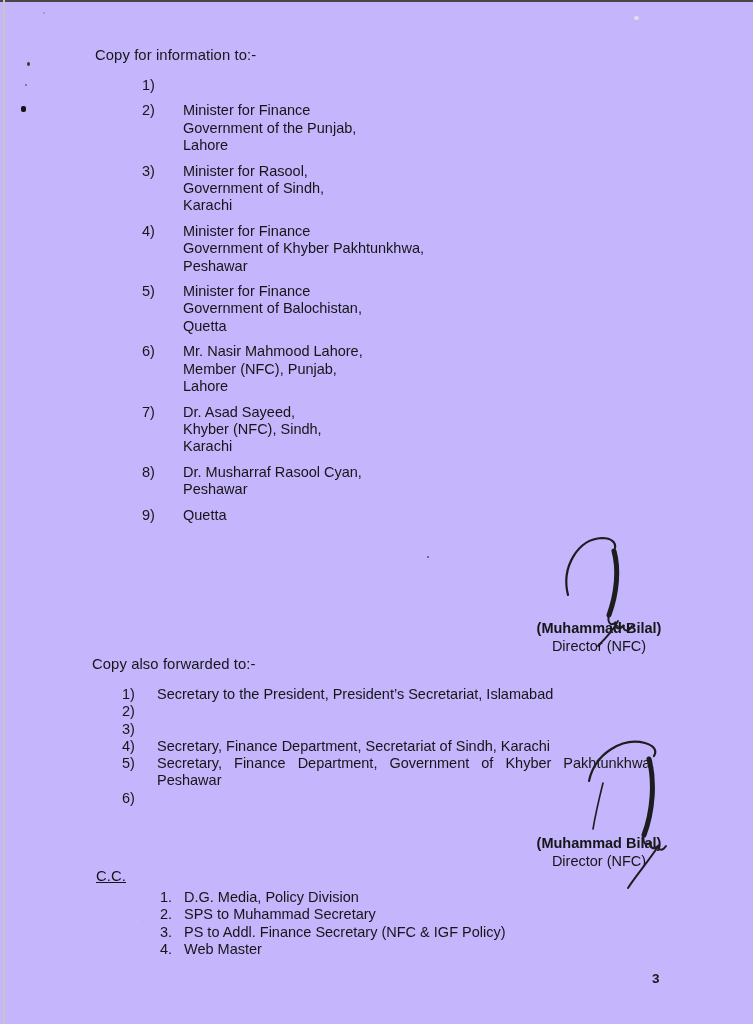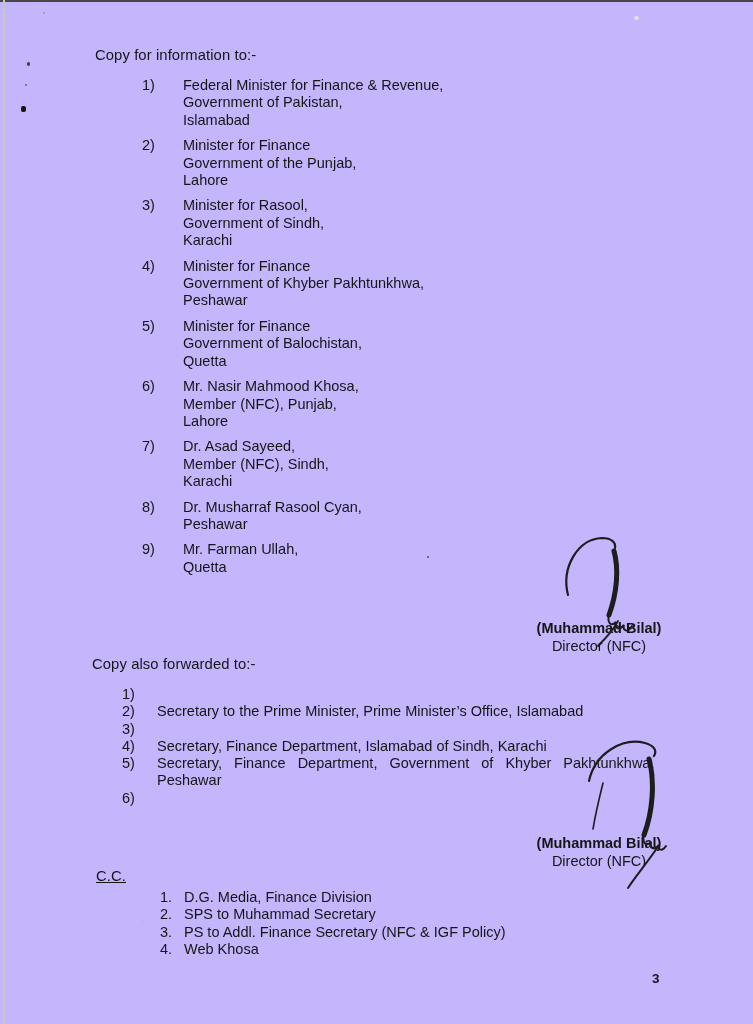--- a/index.html
+++ b/index.html
@@ -63,25 +63,20 @@
   <div class="speck" style="left:21px;top:106px;width:5px;height:6px;background:#141414;border-radius:2px;"></div>
   <div class="speck" style="left:634px;top:16px;width:5px;height:4px;background:#e2e2e0;"></div>
   <div class="speck" style="left:427px;top:556px;width:2px;height:2px;background:#555;"></div>
   <div class="speck" style="left:142px;top:921px;width:2px;height:2px;background:#bdbdbb;"></div>
 
   <div class="h1" id="heading-info">Copy for information to:-</div>
 
   <div class="list" id="info-list">
     <div class="row">
       <span class="num">1)</span>
-      <span class="lines">
-        <span class="ln">Federal Minister for Finance &amp; Revenue,</span>
-        <span class="ln">Government of Pakistan,</span>
-        <span class="ln">Islamabad</span>
-      </span>
     </div>
     <div class="row">
       <span class="num">2)</span>
       <span class="lines">
         <span class="ln">Minister for Finance</span>
         <span class="ln">Government of the Punjab,</span>
         <span class="ln">Lahore</span>
       </span>
     </div>
     <div class="row">
@@ -104,44 +99,43 @@
       <span class="num">5)</span>
       <span class="lines">
         <span class="ln">Minister for Finance</span>
         <span class="ln">Government of Balochistan,</span>
         <span class="ln">Quetta</span>
       </span>
     </div>
     <div class="row">
       <span class="num">6)</span>
       <span class="lines">
-        <span class="ln">Mr. Nasir Mahmood Khosa,</span>
+        <span class="ln">Mr. Nasir Mahmood Lahore,</span>
         <span class="ln">Member (NFC), Punjab,</span>
         <span class="ln">Lahore</span>
       </span>
     </div>
     <div class="row">
       <span class="num">7)</span>
       <span class="lines">
         <span class="ln">Dr. Asad Sayeed,</span>
-        <span class="ln">Member (NFC), Sindh,</span>
+        <span class="ln">Khyber (NFC), Sindh,</span>
         <span class="ln">Karachi</span>
       </span>
     </div>
     <div class="row">
       <span class="num">8)</span>
       <span class="lines">
         <span class="ln">Dr. Musharraf Rasool Cyan,</span>
         <span class="ln">Peshawar</span>
       </span>
     </div>
     <div class="row">
       <span class="num">9)</span>
       <span class="lines">
-        <span class="ln">Mr. Farman Ullah,</span>
         <span class="ln">Quetta</span>
       </span>
     </div>
   </div>
 
   <svg class="sig-svg" id="sig1-svg" width="95" height="120" viewBox="0 0 95 120">
     <path d="M 10,64 C 3,36 20,8 44,7 C 54,7 58,12 57,17" stroke-width="2.2"></path>
     <path d="M 56,20 C 61,38 59,62 51,84" stroke-width="5"></path>
     <path d="M 51,84 C 49,92 53,96 58,91 C 56,97 61,100 66,94 C 64,100 70,102 74,95" stroke-width="2"></path>
     <path d="M 60,90 C 55,100 47,108 40,115" stroke-width="1.8"></path>
@@ -149,34 +143,34 @@
   <div class="sig-block" id="sig1-text">
     <div class="sig-name">(Muhammad Bilal)</div>
     <div class="sig-title">Director (NFC)</div>
   </div>
 
   <div class="h1" id="heading-fwd">Copy also forwarded to:-</div>
 
   <div class="list" id="fwd-list">
     <div class="row">
       <span class="num">1)</span>
+      <span class="lines">
+        <span class="ln">Secretary to the President, President’s Secretariat, Islamabad</span>
+      </span>
     </div>
     <div class="row">
       <span class="num">2)</span>
-      <span class="lines">
-        <span class="ln">Secretary to the Prime Minister, Prime Minister’s Office, Islamabad</span>
-      </span>
     </div>
     <div class="row">
       <span class="num">3)</span>
     </div>
     <div class="row">
       <span class="num">4)</span>
       <span class="lines">
-        <span class="ln">Secretary, Finance Department, Islamabad of Sindh, Karachi</span>
+        <span class="ln">Secretary, Finance Department, Secretariat of Sindh, Karachi</span>
       </span>
     </div>
     <div class="row">
       <span class="num">5)</span>
       <span class="lines">
         <span class="ln justified-line">Secretary, Finance Department, Government of Khyber Pakhtunkhwa,</span>
         <span class="ln">Peshawar</span>
       </span>
     </div>
     <div class="row">
@@ -194,31 +188,31 @@
   <div class="sig-block" id="sig2-text">
     <div class="sig-name">(Muhammad Bilal)</div>
     <div class="sig-title">Director (NFC)</div>
   </div>
 
   <div class="h1" id="heading-cc">C.C.</div>
 
   <div class="list" id="cc-list">
     <div class="row">
       <span class="num">1.</span>
-      <span class="lines">D.G. Media, Finance Division</span>
+      <span class="lines">D.G. Media, Policy Division</span>
     </div>
     <div class="row">
       <span class="num">2.</span>
       <span class="lines">SPS to Muhammad Secretary</span>
     </div>
     <div class="row">
       <span class="num">3.</span>
       <span class="lines">PS to Addl. Finance Secretary (NFC &amp; IGF Policy)</span>
     </div>
     <div class="row">
       <span class="num">4.</span>
-      <span class="lines">Web Khosa</span>
+      <span class="lines">Web Master</span>
     </div>
   </div>
 
   <div id="page-number">3</div>
 
 </div>
 
 </body></html>

